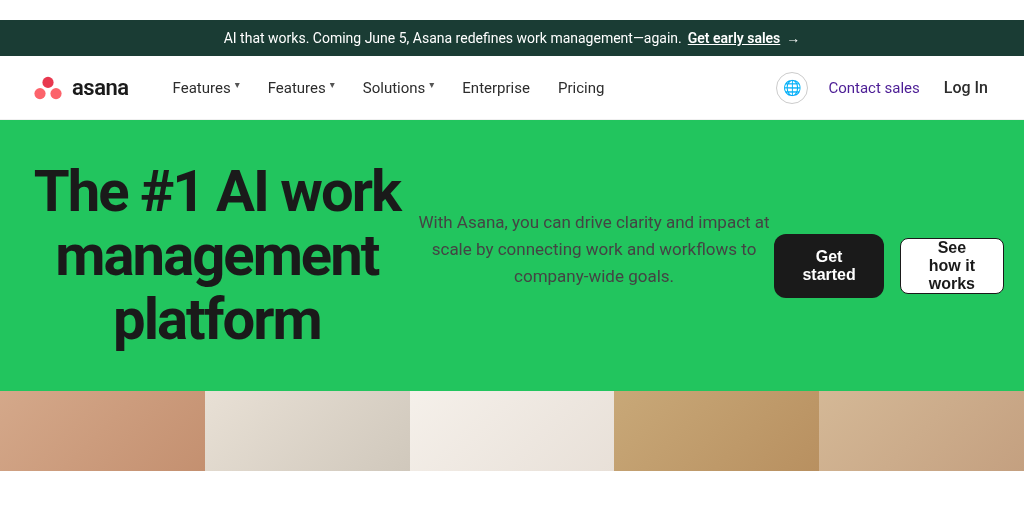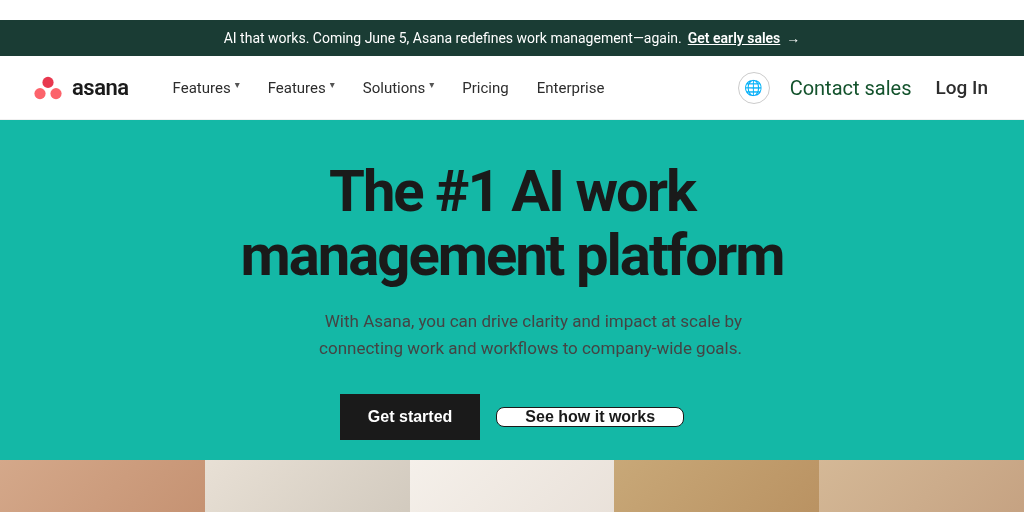--- a/index.html
+++ b/index.html
@@ -108,78 +108,77 @@
       border-radius: 50%;
       display: flex;
       align-items: center;
       justify-content: center;
       cursor: pointer;
       font-size: 15px;
       color: #444;
     }
 
     .contact-sales {
-      font-size: 20px;
-      color: #14532d;
+      font-size: 15px;
+      color: #4c1d95;
       cursor: pointer;
       padding: 8px 4px;
     }
 
     .login-btn {
-      font-size: 19px;
+      font-size: 16px;
       color: #2d2d2d;
       cursor: pointer;
       padding: 8px 4px;
       font-weight: 500;
     }
 
     
     .hero {
       display: flex;
-      flex-direction: column;
+      flex-direction: row;
       align-items: center;
       justify-content: center;
       padding: 40px 20px 20px;
       text-align: center;
-      background: #14b8a6;
+      background: #22c55e;
     }
 
     .hero-title {
       font-size: 58px;
       font-weight: 700;
       color: #1a1a1a;
       line-height: 1.1;
       letter-spacing: -2px;
       max-width: 680px;
       margin-bottom: 20px;
     }
 
     .hero-subtitle {
       font-size: 17px;
       color: #444;
       max-width: 460px;
       line-height: 1.6;
       margin-bottom: 32px;
-      text-align: right;
     }
 
     .hero-buttons {
       display: flex;
       gap: 16px;
       align-items: center;
     }
 
     .btn-primary {
       background: #1a1a1a;
       color: #fff;
       border: none;
       padding: 14px 28px;
       font-size: 16px;
       font-weight: 600;
-      border-radius: 0;
+      border-radius: 12px;
       cursor: pointer;
     }
 
     .btn-secondary {
       background: #fff;
       color: #1a1a1a;
       border: 1.5px solid #1a1a1a;
       padding: 0 28px;
       font-size: 16px;
       font-weight: 600;
@@ -248,24 +247,24 @@
     </div>
     <div class="nav-item">
       <span>Features</span>
       <span class="chevron">▾</span>
     </div>
     <div class="nav-item">
       <span>Solutions</span>
       <span class="chevron">▾</span>
     </div>
     <div class="nav-item">
+      <span>Enterprise</span>
+    </div>
+    <div class="nav-item">
       <span>Pricing</span>
-    </div>
-    <div class="nav-item">
-      <span>Enterprise</span>
     </div>
   </div>
 
   <div class="nav-right">
     <div class="globe-icon">🌐</div>
     <span class="contact-sales">Contact sales</span>
     <span class="login-btn">Log In</span>
   </div>
 </nav>
 

